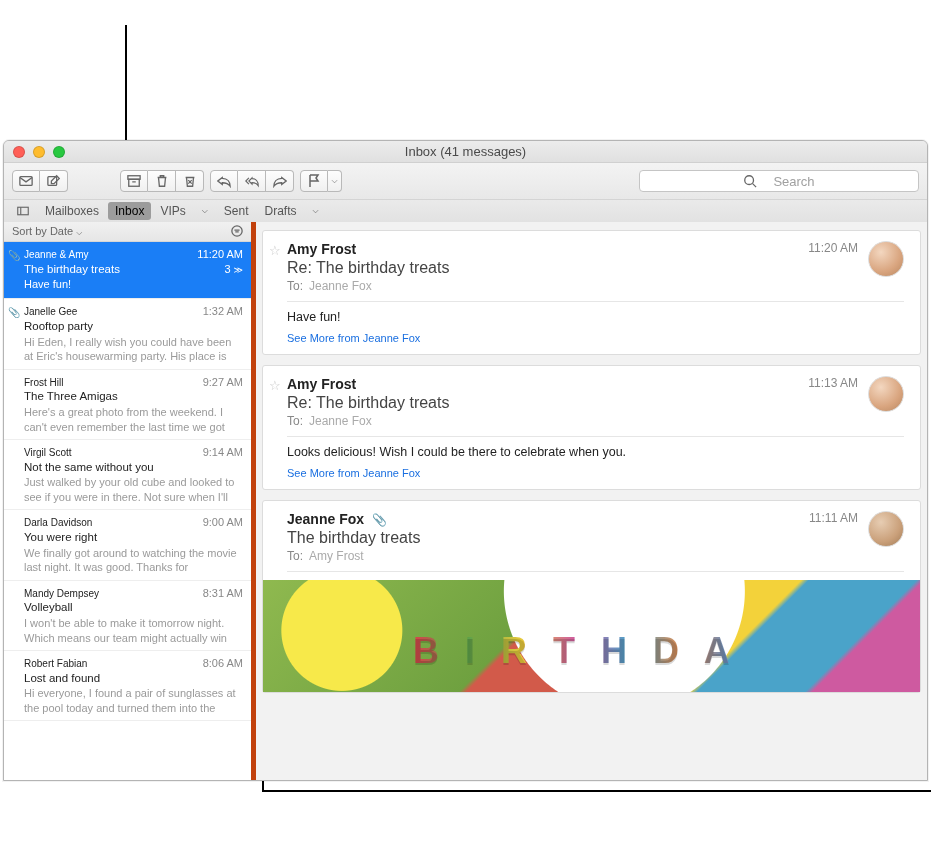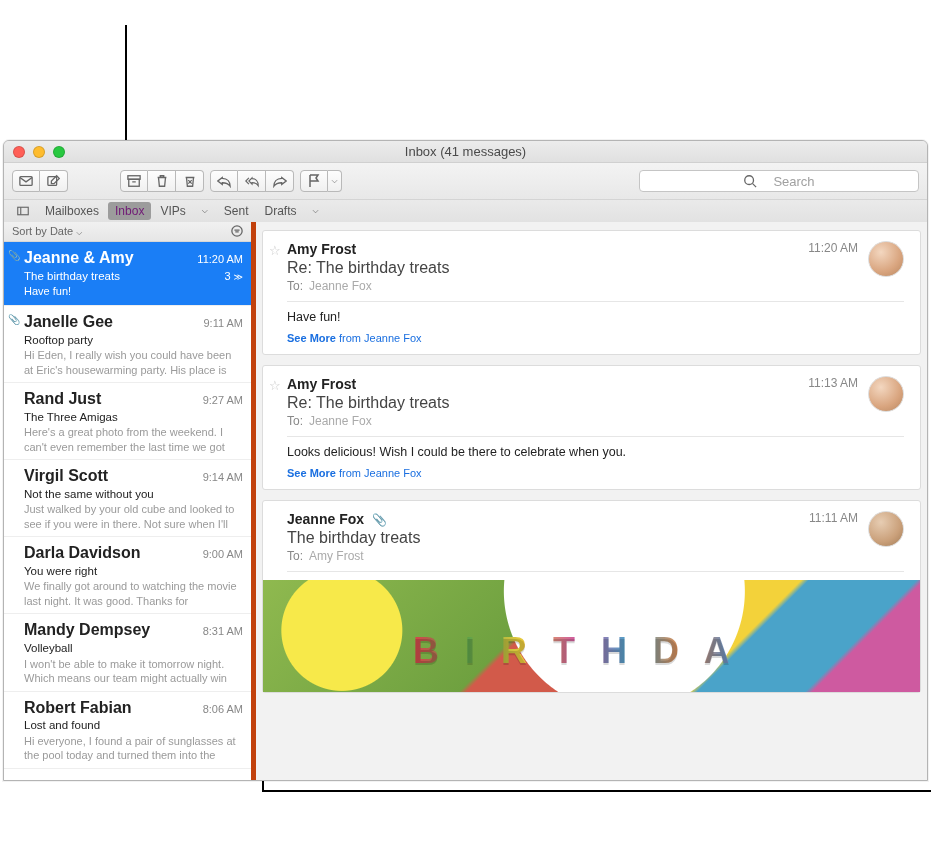--- a/index.html
+++ b/index.html
@@ -59,36 +59,36 @@
 .search{
   width:280px;height:22px;background:#fff;border:1px solid #c5c5c5;border-radius:4px;
   display:flex;align-items:center;justify-content:center;gap:16px;color:#a0a0a0;font-size:13px;
 }
 
 .favbar{
   height:23px;background:linear-gradient(#eaeaea,#e2e2e2);border-top:1px solid #d4d4d4;
   display:flex;align-items:center;gap:2px;padding:0 6px;font-size:12px;color:#555;
 }
 .fav-item{display:flex;align-items:center;gap:16px;padding:2px 7px;border-radius:3px}
-.fav-item.active{background:#9c9c9c;color:#701a75}
+.fav-item.active{background:#9c9c9c;color:#000000}
 .chev{font-size:8px}
 
 .body{flex:1;display:flex;min-height:0}
 .list{
   width:252px;background:#fff;border-right:5px solid #c2410c;
   display:flex;flex-direction:column;
 }
 .sortbar{
   height:20px;background:linear-gradient(#f1f1f1,#e6e6e6);border-bottom:1px solid #d6d6d6;
   display:flex;align-items:center;justify-content:space-between;padding:0 8px;font-size:11px;color:#666;
 }
 .msglist{flex:1;overflow:hidden}
 .msg{padding:5px 8px 6px 20px;border-bottom:1px solid #eee;position:relative;font-size:11px;line-height:1.35}
 .msg .row1{display:flex;justify-content:space-between;align-items:baseline}
-.msg .sender{font-weight:700;font-size:16px;color:#222}
+.msg .sender{font-weight:400;font-size:10px;color:#222}
 .msg .time{font-size:11px;color:#888}
 .msg .subject{color:#222;font-size:11.5px}
 .msg .preview{color:#9a9a9a;font-size:11px;max-height:28px;overflow:hidden}
 .msg.selected{background:#1a7ef6;color:#fff}
 .msg.selected .sender,.msg.selected .subject,.msg.selected .preview,.msg.selected .time{color:#fff}
 .msg.selected .thread-count{color:#fff}
 .clip{position:absolute;left:4px;top:7px;font-size:10px;color:#999}
 .msg.selected .clip{color:#e0eeff}
 .thread-count{font-size:11px;margin-left:4px}
 .chev-r{font-size:9px}
@@ -101,21 +101,21 @@
 .card-star{position:absolute;left:6px;top:12px;color:#c9c9c9;font-size:13px}
 .card-head{display:flex;justify-content:space-between;align-items:flex-start}
 .card-from{font-weight:700;font-size:14px;color:#222}
 .card-time{font-size:12px;color:#888}
 .card-subj{font-size:16px;color:#444;margin-top:2px}
 .card-to{font-size:12px;color:#888;margin-top:2px}
 .card-to .val{color:#aaa;margin-left:6px}
 .card-divider{height:1px;background:#e6e6e6;margin:8px 0}
 .card-body{font-size:12.5px;color:#222;margin:8px 0}
 .see-more{font-size:11px;color:#1a6fe0}
-.see-more .sm{font-weight:700}
+.see-more .sm{font-weight:400}
 .avatar{
   width:36px;height:36px;border-radius:50%;flex-shrink:0;
   background:radial-gradient(circle at 35% 30%, #f3d7c0 0%, #d9a57f 60%, #b8865f 100%);
   border:1px solid #ddd;
 }
 .avatar.jf{background:radial-gradient(circle at 35% 30%, #e7cdb3 0%, #caa07a 60%, #a07a55 100%)}
 .head-right{display:flex;align-items:flex-start;gap:10px}
 .attach-icon{font-size:12px;color:#888;margin-left:8px}
 
 .photo{
@@ -278,30 +278,30 @@
               <div class="row1">
                 <span class="subject">The birthday treats</span>
                 <span class="thread-count">3 <span class="chev-r">≫</span></span>
               </div>
               <div class="preview">Have fun!</div>
             </div>
             <div class="msg">
               <span class="clip">📎</span>
               <div class="row1">
                 <span class="sender">Janelle Gee</span>
-                <span class="time">9:11 AM</span>
+                <span class="time">1:32 AM</span>
               </div>
               <div class="row1">
                 <span class="subject">Rooftop party</span>
               </div>
               <div class="preview">Hi Eden, I really wish you could have been at Eric's housewarming party. His place is pret…</div>
             </div>
             <div class="msg">
               <div class="row1">
-                <span class="sender">Rand Just</span>
+                <span class="sender">Frost Hill</span>
                 <span class="time">9:27 AM</span>
               </div>
               <div class="row1">
                 <span class="subject">The Three Amigas</span>
               </div>
               <div class="preview">Here's a great photo from the weekend. I can't even remember the last time we got to…</div>
             </div>
             <div class="msg">
               <div class="row1">
                 <span class="sender">Virgil Scott</span>

